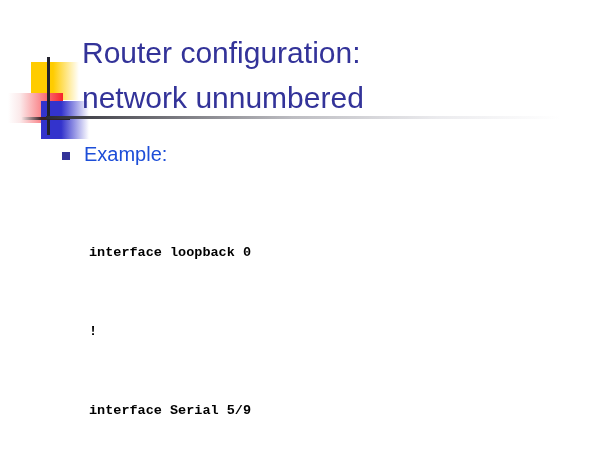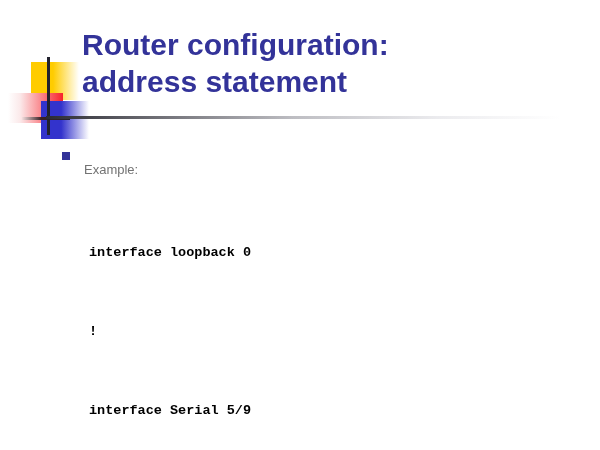--- a/index.html
+++ b/index.html
@@ -70,23 +70,24 @@
   #title-block {
     position: absolute;
     left: 82px;
     top: 26px;
     width: 500px;
   }
   #title-block .title-line {
     color: #333399;
     font-size: 30px;
     line-height: 37px;
-    font-weight: bold;
+    font-weight: normal;
     letter-spacing: 0px;
     white-space: nowrap;
+    margin-top: 8px;
   }
 
   
   #title-rule {
     position: absolute;
     left: 46px;
     top: 116px;
     width: 514px;
     height: 3px;
     background: linear-gradient(to right, #2a2a33 0%, #58585f 14%, #bdbdc2 48%, #ebebee 76%, #ffffff 100%);
@@ -105,24 +106,23 @@
   }
   .bullet-marker {
     width: 8px;
     height: 8px;
     background: #333399;
     margin-top: 11px;
     margin-right: 14px;
     flex: 0 0 auto;
   }
   .bullet-text {
-    color: #737373;
-    font-size: 13px;
+    color: #1d4ed8;
+    font-size: 20px;
     line-height: 26px;
-    margin-top: 16px;
   }
 
   
   #code-block {
     position: absolute;
     left: 89px;
     top: 182px;
     color: #000000;
     font-family: "Liberation Mono", "DejaVu Sans Mono", monospace;
     font-weight: bold;
@@ -141,21 +141,21 @@
 <div id="slide-decoration">
   <div class="deco-yellow"></div>
   <div class="deco-red"></div>
   <div class="deco-blue"></div>
   <div class="deco-hline-short"></div>
   <div class="deco-vline"></div>
 </div>
 
 <div id="title-block">
   <div class="title-line">Router configuration:</div>
-  <div class="title-line">address statement</div>
+  <div class="title-line">network unnumbered</div>
 </div>
 
 <div id="title-rule"></div>
 
 <div id="body-block">
   <div class="bullet-row">
     <span class="bullet-marker"></span>
     <span class="bullet-text">Example:</span>
   </div>
 </div>

